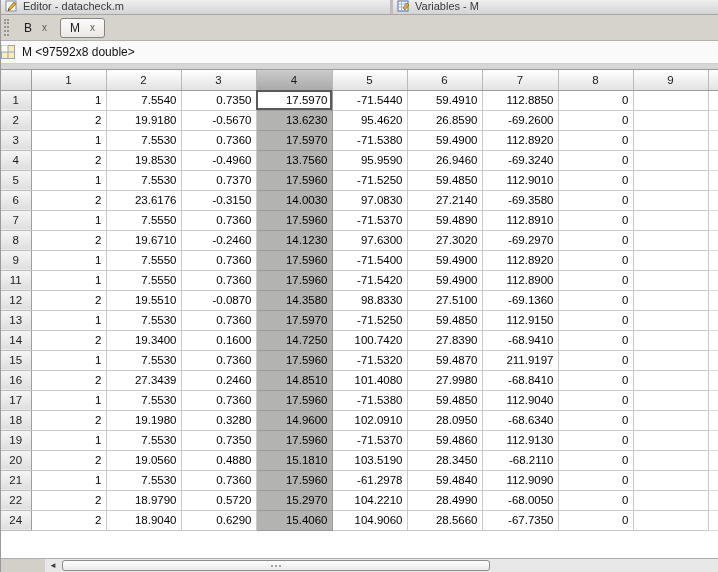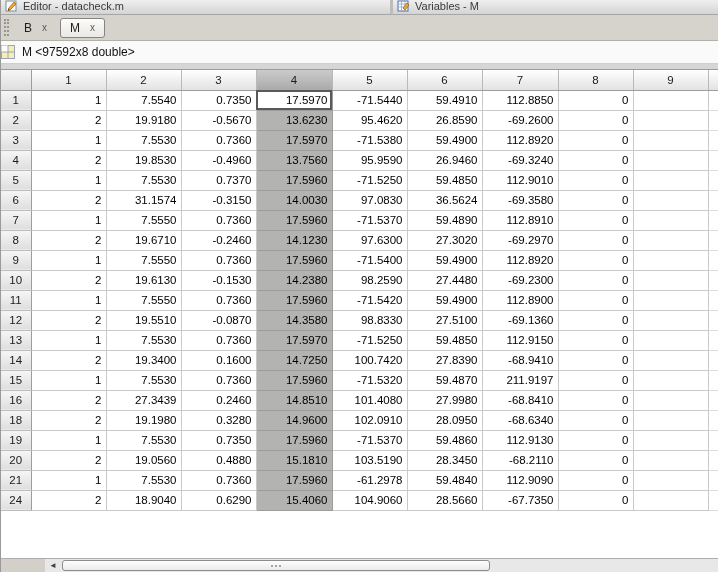--- a/index.html
+++ b/index.html
@@ -197,25 +197,25 @@
             <td class="cell">-71.5250</td>
             <td class="cell">59.4850</td>
             <td class="cell">112.9010</td>
             <td class="cell">0</td>
             <td class="cell"></td>
             <td class="cell filler"></td>
           </tr>
           <tr>
             <th class="rowhead">6</th>
             <td class="cell">2</td>
-            <td class="cell">31.1574</td>
+            <td class="cell">23.6176</td>
             <td class="cell">-0.3150</td>
             <td class="cell sel">14.0030</td>
             <td class="cell">97.0830</td>
-            <td class="cell">36.5624</td>
+            <td class="cell">27.2140</td>
             <td class="cell">-69.3580</td>
             <td class="cell">0</td>
             <td class="cell"></td>
             <td class="cell filler"></td>
           </tr>
           <tr>
             <th class="rowhead">7</th>
             <td class="cell">1</td>
             <td class="cell">7.5550</td>
             <td class="cell">0.7360</td>
@@ -247,33 +247,20 @@
             <td class="cell">0.7360</td>
             <td class="cell sel">17.5960</td>
             <td class="cell">-71.5400</td>
             <td class="cell">59.4900</td>
             <td class="cell">112.8920</td>
             <td class="cell">0</td>
             <td class="cell"></td>
             <td class="cell filler"></td>
           </tr>
           <tr>
-            <th class="rowhead">10</th>
-            <td class="cell">2</td>
-            <td class="cell">19.6130</td>
-            <td class="cell">-0.1530</td>
-            <td class="cell sel">14.2380</td>
-            <td class="cell">98.2590</td>
-            <td class="cell">27.4480</td>
-            <td class="cell">-69.2300</td>
-            <td class="cell">0</td>
-            <td class="cell"></td>
-            <td class="cell filler"></td>
-          </tr>
-          <tr>
             <th class="rowhead">11</th>
             <td class="cell">1</td>
             <td class="cell">7.5550</td>
             <td class="cell">0.7360</td>
             <td class="cell sel">17.5960</td>
             <td class="cell">-71.5420</td>
             <td class="cell">59.4900</td>
             <td class="cell">112.8900</td>
             <td class="cell">0</td>
             <td class="cell"></td>
@@ -338,20 +325,33 @@
             <td class="cell">0.2460</td>
             <td class="cell sel">14.8510</td>
             <td class="cell">101.4080</td>
             <td class="cell">27.9980</td>
             <td class="cell">-68.8410</td>
             <td class="cell">0</td>
             <td class="cell"></td>
             <td class="cell filler"></td>
           </tr>
           <tr>
+            <th class="rowhead">17</th>
+            <td class="cell">1</td>
+            <td class="cell">7.5530</td>
+            <td class="cell">0.7360</td>
+            <td class="cell sel">17.5960</td>
+            <td class="cell">-71.5380</td>
+            <td class="cell">59.4850</td>
+            <td class="cell">112.9040</td>
+            <td class="cell">0</td>
+            <td class="cell"></td>
+            <td class="cell filler"></td>
+          </tr>
+          <tr>
             <th class="rowhead">18</th>
             <td class="cell">2</td>
             <td class="cell">19.1980</td>
             <td class="cell">0.3280</td>
             <td class="cell sel">14.9600</td>
             <td class="cell">102.0910</td>
             <td class="cell">28.0950</td>
             <td class="cell">-68.6340</td>
             <td class="cell">0</td>
             <td class="cell"></td>
@@ -385,20 +385,33 @@
           </tr>
           <tr>
             <th class="rowhead">21</th>
             <td class="cell">1</td>
             <td class="cell">7.5530</td>
             <td class="cell">0.7360</td>
             <td class="cell sel">17.5960</td>
             <td class="cell">-61.2978</td>
             <td class="cell">59.4840</td>
             <td class="cell">112.9090</td>
+            <td class="cell">0</td>
+            <td class="cell"></td>
+            <td class="cell filler"></td>
+          </tr>
+          <tr>
+            <th class="rowhead">22</th>
+            <td class="cell">2</td>
+            <td class="cell">18.9790</td>
+            <td class="cell">0.5720</td>
+            <td class="cell sel">15.2970</td>
+            <td class="cell">104.2210</td>
+            <td class="cell">28.4990</td>
+            <td class="cell">-68.0050</td>
             <td class="cell">0</td>
             <td class="cell"></td>
             <td class="cell filler"></td>
           </tr>
           <tr>
             <th class="rowhead">24</th>
             <td class="cell">2</td>
             <td class="cell">18.9040</td>
             <td class="cell">0.6290</td>
             <td class="cell sel">15.4060</td>

